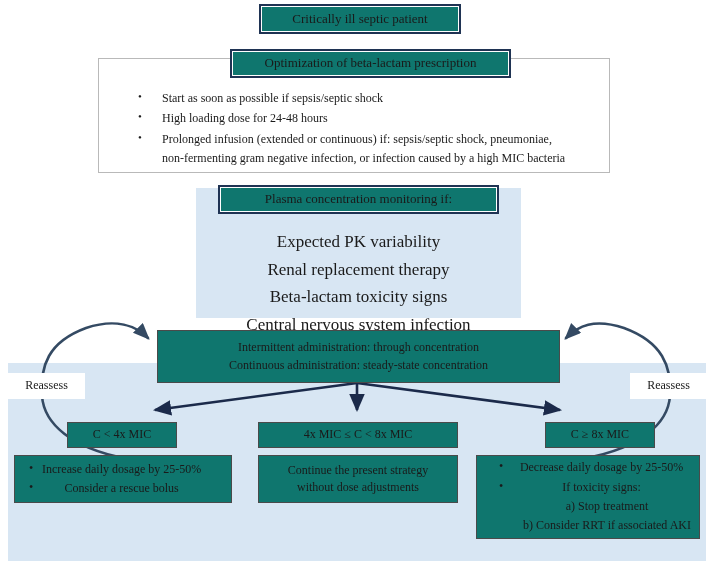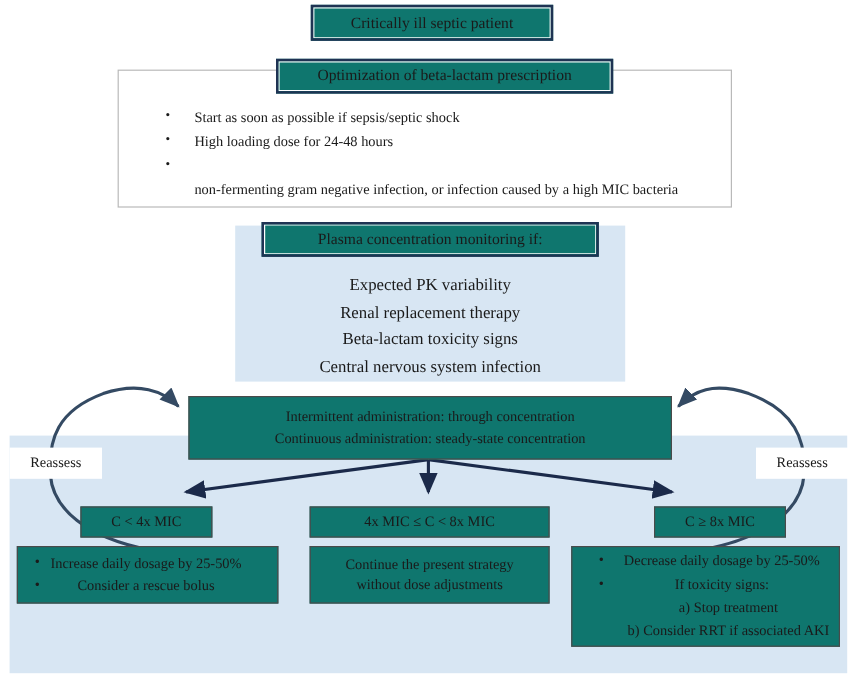--- a/index.html
+++ b/index.html
@@ -88,21 +88,21 @@
   }
   .blist-tight li.sub::before {
     content: "";
   }
   .centerlines {
     position: absolute;
     box-sizing: border-box;
     text-align: center;
   }
   .centerlines div {
-    font-size: 14px;
+    font-size: 17px;
     line-height: 1.62;
   }
   svg.overlay {
     position: absolute;
     left: 0;
     top: 0;
     width: 714px;
     height: 573px;
     pointer-events: none;
   }
@@ -137,20 +137,21 @@
   <div class="box box-heavy t13" style="left:259px; top:4px; width:202px; height:30px;">
     <span class="line">Critically ill septic patient</span>
   </div>
 
   <div class="box box-faint box-plain" style="left:98px; top:58px; width:512px; height:115px; background:#ffffff; border:1px solid #b9b9b9;"></div>
 
   <ul class="bullets blist-wide" style="left:118px; top:89px; width:482px;">
     <li>Start as soon as possible if sepsis/septic shock</li>
     <li>High loading dose for 24-48 hours</li>
     <li>
+      <span>Prolonged infusion (extended or continuous) if: sepsis/septic shock, pneumoniae,</span>
       <br>
       <span>non-fermenting gram negative infection, or infection caused by a high MIC bacteria</span>
     </li>
   </ul>
 
   <div class="box box-heavy t13" style="left:230px; top:49px; width:281px; height:29px;">
     <span class="line">Optimization of beta-lactam prescription</span>
   </div>
 
   <div class="box box-heavy t13" style="left:218px; top:185px; width:281px; height:29px;">

